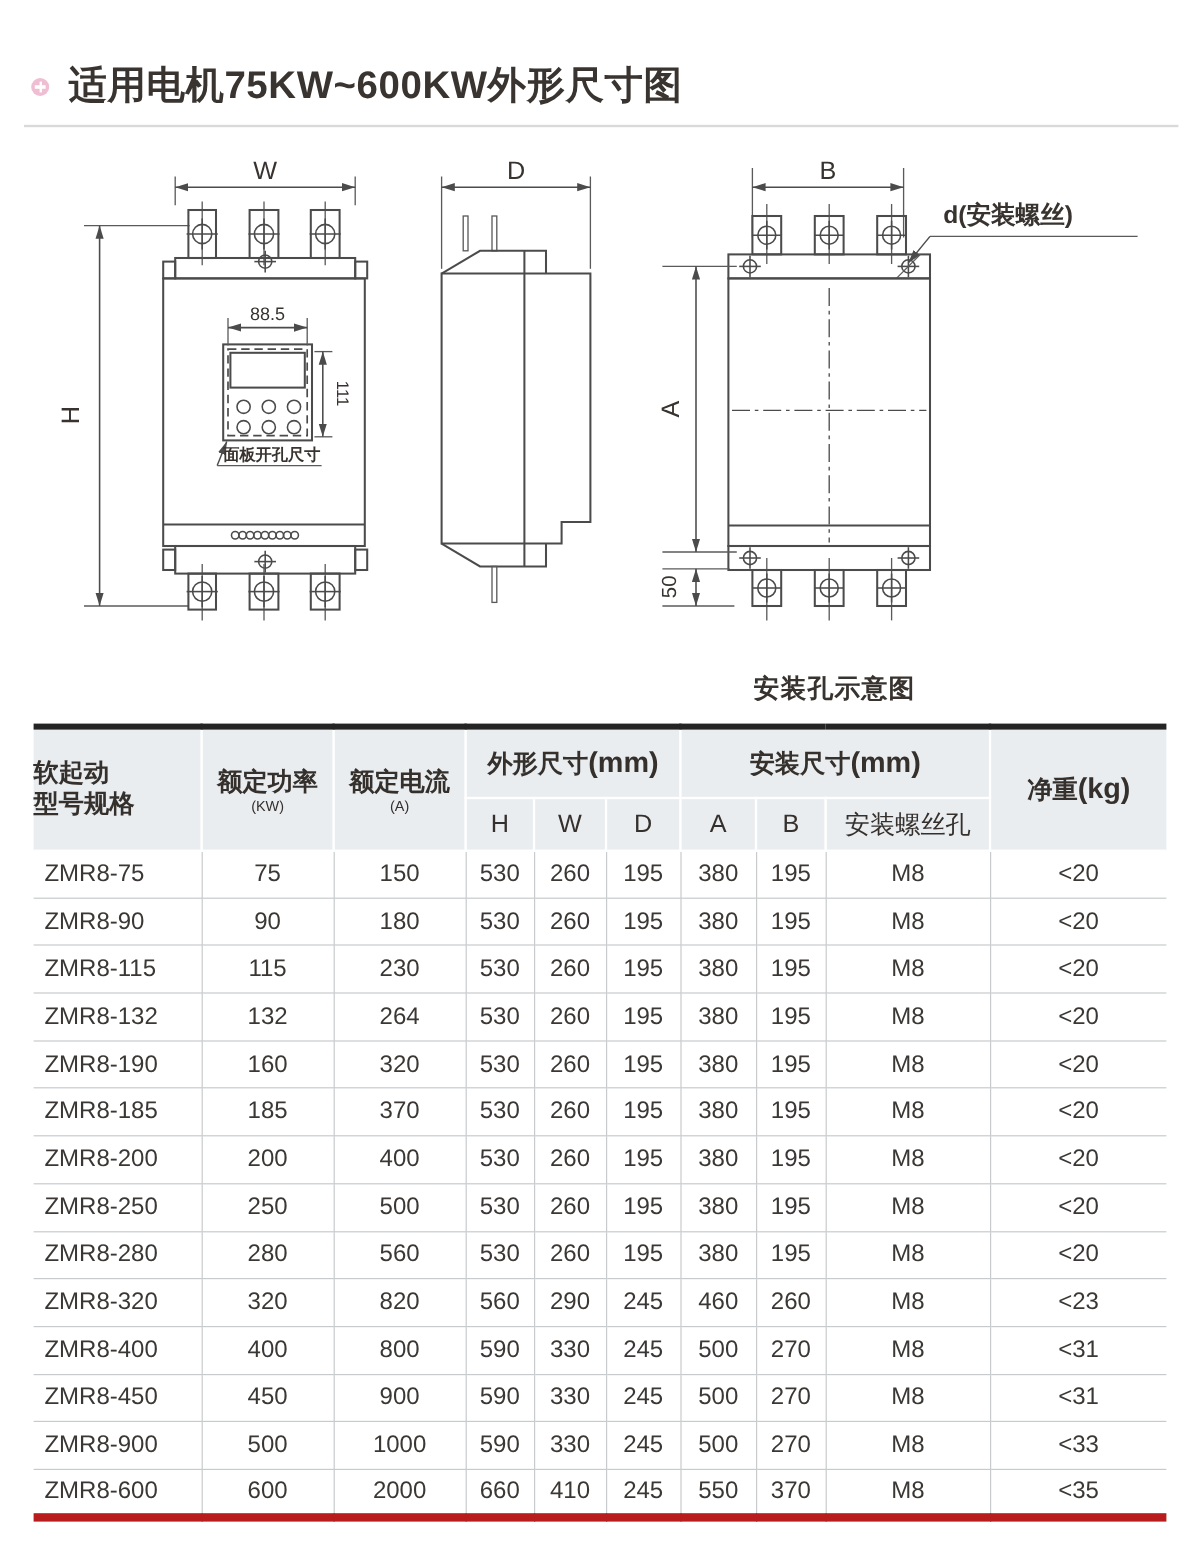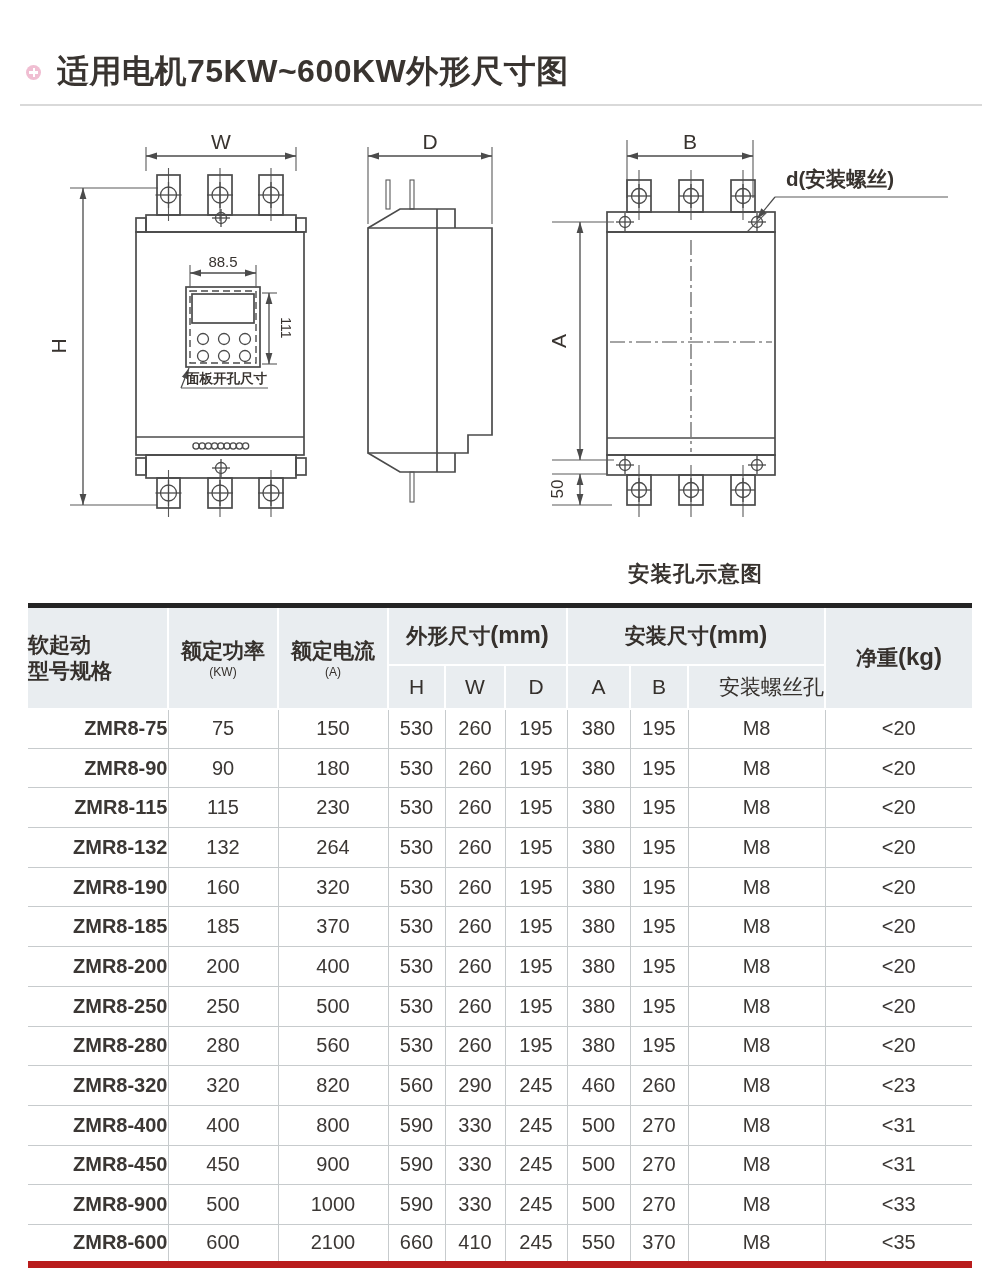--- a/index.html
+++ b/index.html
@@ -47,26 +47,26 @@
     background:#e9edf0; border:2px solid #ffffff;
     font-size:21px; color:#35302c; vertical-align:middle; padding:0;
   }
   .spec-table thead tr:first-child th { height:59px; }
   .spec-table thead tr:last-child  th { height:44px; font-weight:normal; }
   .spec-table thead th:first-child { border-left:none; }
   .spec-table thead th:last-child  { border-right:none; }
   th.model-h { text-align:left; padding-left:12px; line-height:1.25; }
   .unit { font-weight:normal; font-size:12px; }
   .g-unit { font-weight:bold; font-size:24px; }
-  th.screw-h { font-weight:bold;text-align:right; }
+  th.screw-h { font-weight:bold; }
   .spec-table tbody td {
     height:39.7px; border:1px solid #c7cbcd; background:#ffffff;
     text-align:center; font-size:20px; color:#3b3734; padding:0;
   }
-  .spec-table tbody td:first-child { border-left:none; text-align:right; padding-left:9px;font-weight:bold; }
+  .spec-table tbody td:first-child { border-left:none; text-align:left; padding-left:9px; }
   .spec-table tbody td:last-child  { border-right:none;margin-left:12px; }
 </style>
 </head>
 <body>
 
 <div class="page">
 
   <div class="title-row">
     <span class="bullet"></span>
     <span class="page-title">适用电机75KW~600KW外形尺寸图</span>
@@ -454,21 +454,21 @@
           <td>330</td>
           <td>245</td>
           <td>500</td>
           <td>270</td>
           <td>M8</td>
           <td>&lt;33</td>
         </tr>
         <tr>
           <td>ZMR8-600</td>
           <td>600</td>
-          <td>2100</td>
+          <td>2000</td>
           <td>660</td>
           <td>410</td>
           <td>245</td>
           <td>550</td>
           <td>370</td>
           <td>M8</td>
           <td>&lt;35</td>
         </tr>
       </tbody>
   </table>

